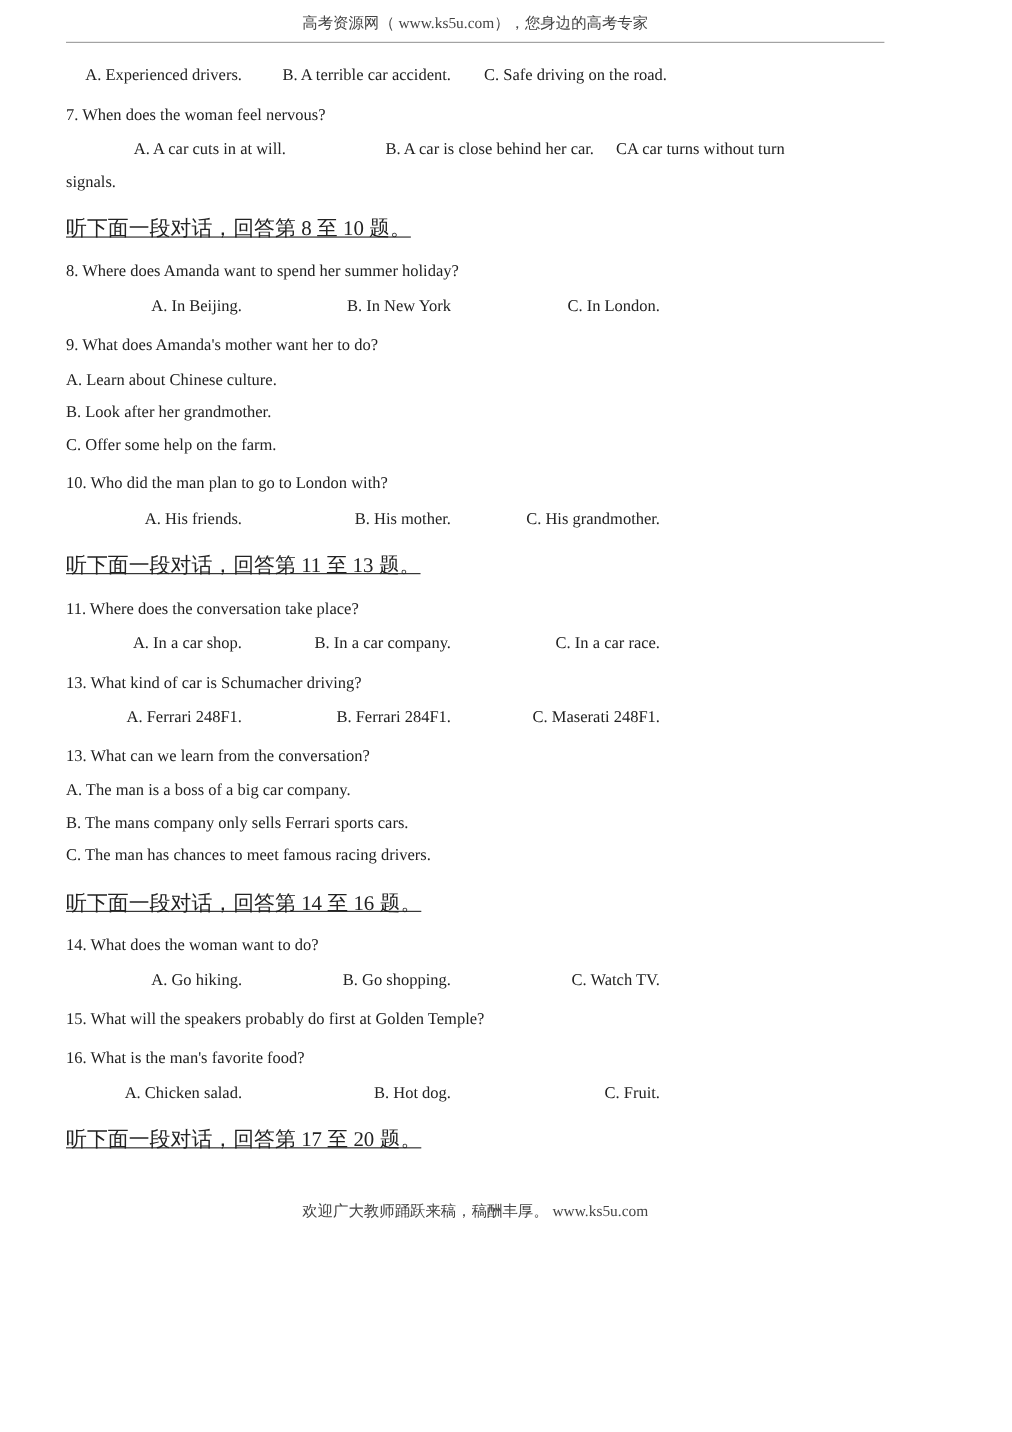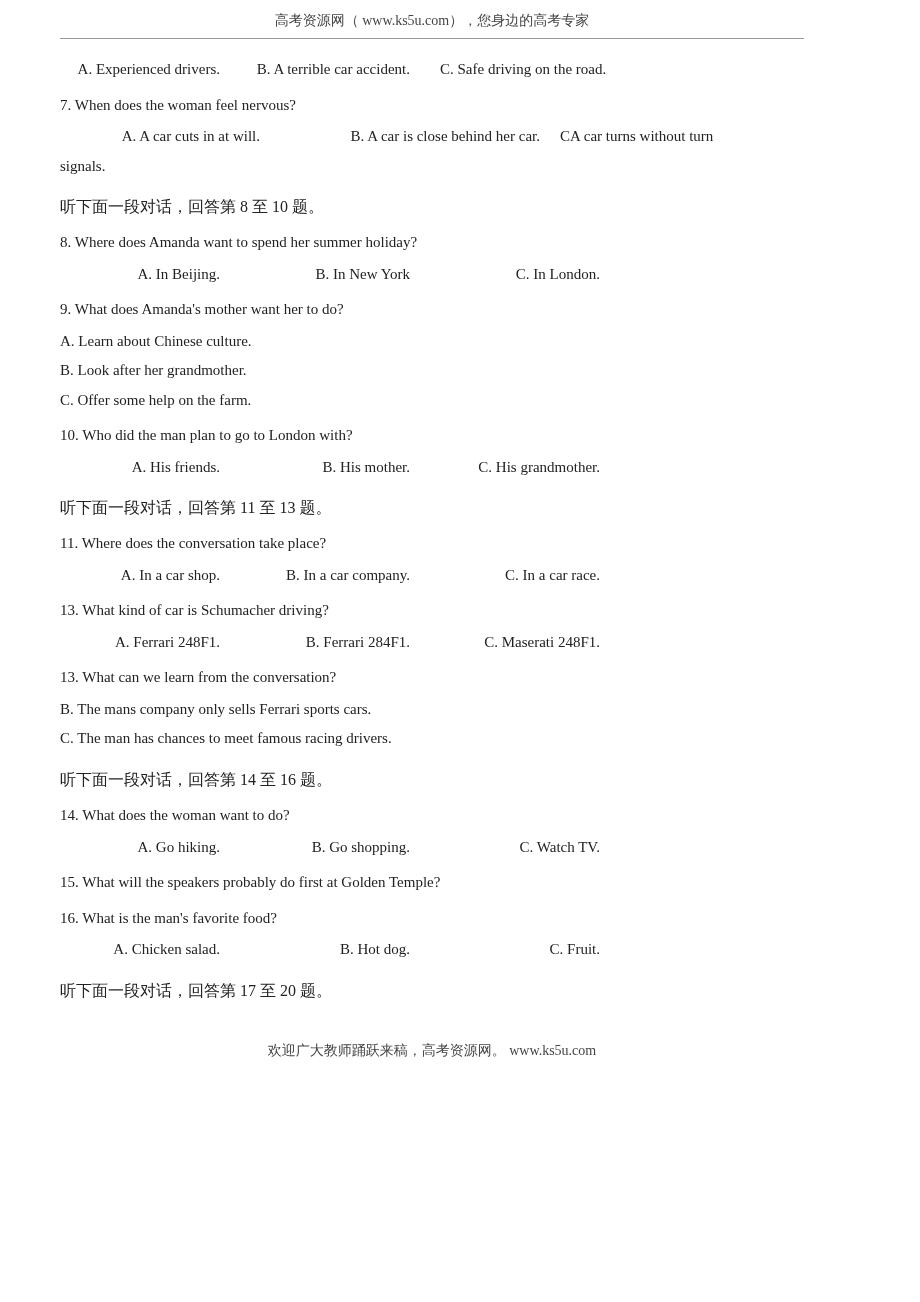--- a/index.html
+++ b/index.html
@@ -45,21 +45,22 @@
       margin-bottom: 4px;
       gap: 0 30px;
       text-align: right;
     }
     .option {
       min-width: 160px;
     }
     .section-header {
       color: #222;
       margin: 14px 0 6px 0;
-      font-size: 16px;
+      font-size: 19px;
+      text-decoration: underline;
     }
     .footer {
       text-align: center;
       font-size: 14px;
       color: #444;
       border-top: none;
       margin-top: 30px;
       padding-top: 8px;
     }
     .wrap-line {
@@ -110,34 +111,35 @@
         <span class="option">B. In a car company.</span>
         <span class="option">C. In a car race.</span>
       </div>
       <div class="question">13. What kind of car is Schumacher driving?</div>
       <div class="options-row">
         <span class="option">A. Ferrari 248F1.</span>
         <span class="option">B. Ferrari 284F1.</span>
         <span class="option">C. Maserati 248F1.</span>
       </div>
       <div class="question">13. What can we learn from the conversation?</div>
+      <div class="wrap-line">A. The man is a boss of a big car company.</div>
       <div class="wrap-line">B. The mans company only sells Ferrari sports cars.</div>
       <div class="wrap-line">C. The man has chances to meet famous racing drivers.</div>
       <div class="section-header">听下面一段对话，回答第 14 至 16 题。</div>
       <div class="question">14. What does the woman want to do?</div>
       <div class="options-row">
         <span class="option">A. Go hiking.</span>
         <span class="option">B. Go shopping.</span>
         <span class="option">C. Watch TV.</span>
       </div>
       <div class="question">15. What will the speakers probably do first at Golden Temple?</div>
       <div class="question">16. What is the man's favorite food?</div>
       <div class="options-row">
         <span class="option">A. Chicken salad.</span>
         <span class="option">B. Hot dog.</span>
         <span class="option">C. Fruit.</span>
       </div>
       <div class="section-header">听下面一段对话，回答第 17 至 20 题。</div>
     </div>
   <div class="footer">
-    <span>欢迎广大教师踊跃来稿，高考资源网。  www.ks5u.com</span>
+    <span>欢迎广大教师踊跃来稿，稿酬丰厚。  www.ks5u.com</span>
   </div>
 </div>
 
 </body></html>

